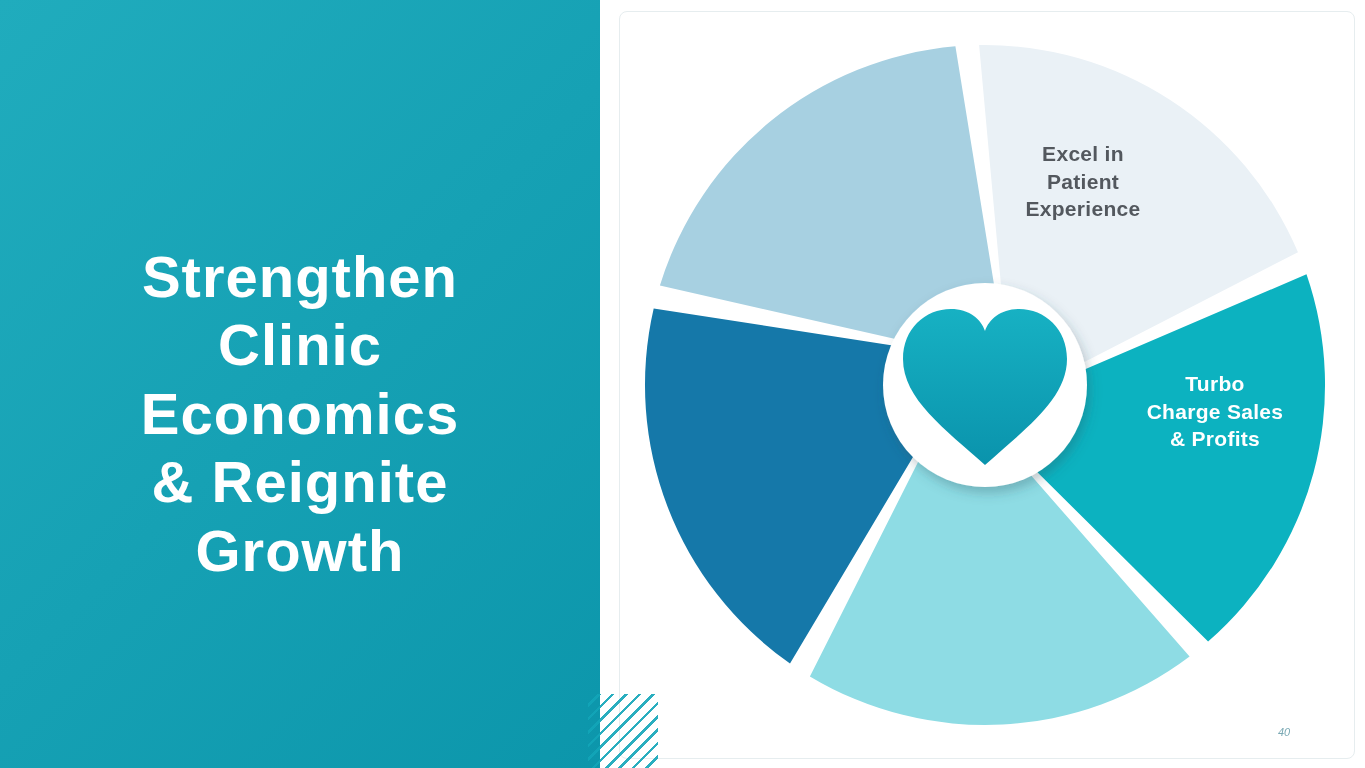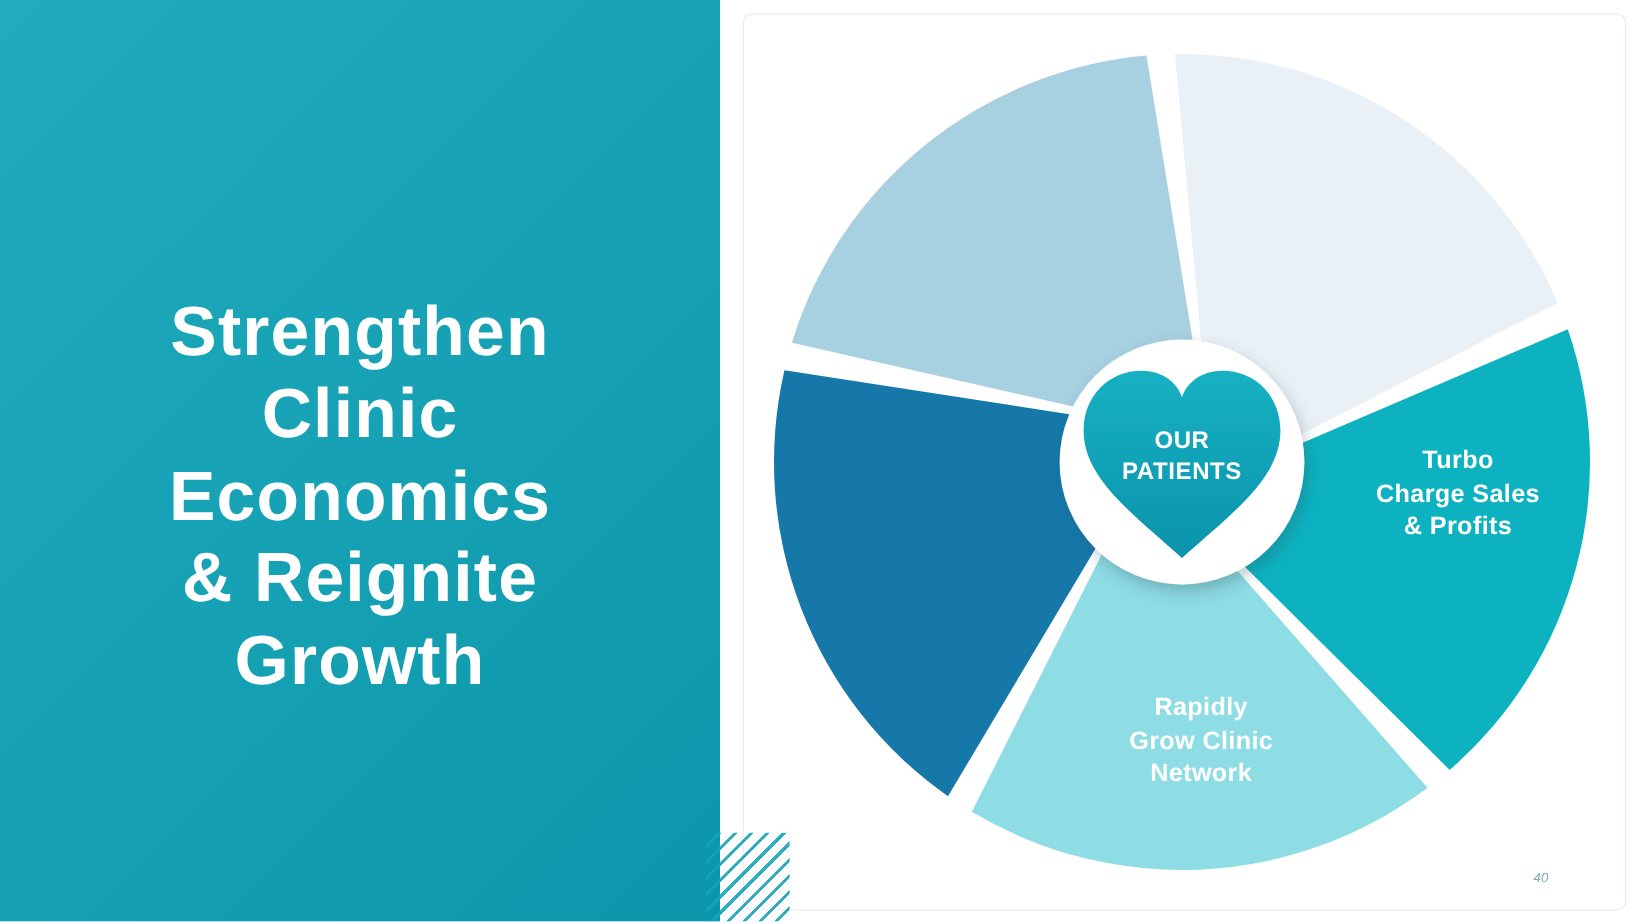--- a/index.html
+++ b/index.html
@@ -86,28 +86,26 @@
 
       <path fill="url(#heartGrad)" d="M 360 440
                C 320 404, 278 374, 278 334
                C 278 304, 300 284, 326 284
                C 344 284, 356 294, 360 306
                C 364 294, 376 284, 394 284
                C 420 284, 442 304, 442 334
                C 442 374, 400 404, 360 440 Z"></path>
     </svg>
 
+    <div class="seg-label dark lbl-excel">Excel in
+Patient
+Experience</div>
     <div class="seg-label lbl-turbo">Turbo
 Charge Sales
 &amp; Profits</div>
-    <div class="seg-label lbl-rapidly">Rapidly
-Grow Clinic
-Network</div>
 
-    <div class="center-label">OUR
-PATIENTS</div>
   </div>
 
   <div class="corner-stripes"></div>
 
   <div class="page-number">40</div>
 
 </div>
 
 </body></html>

